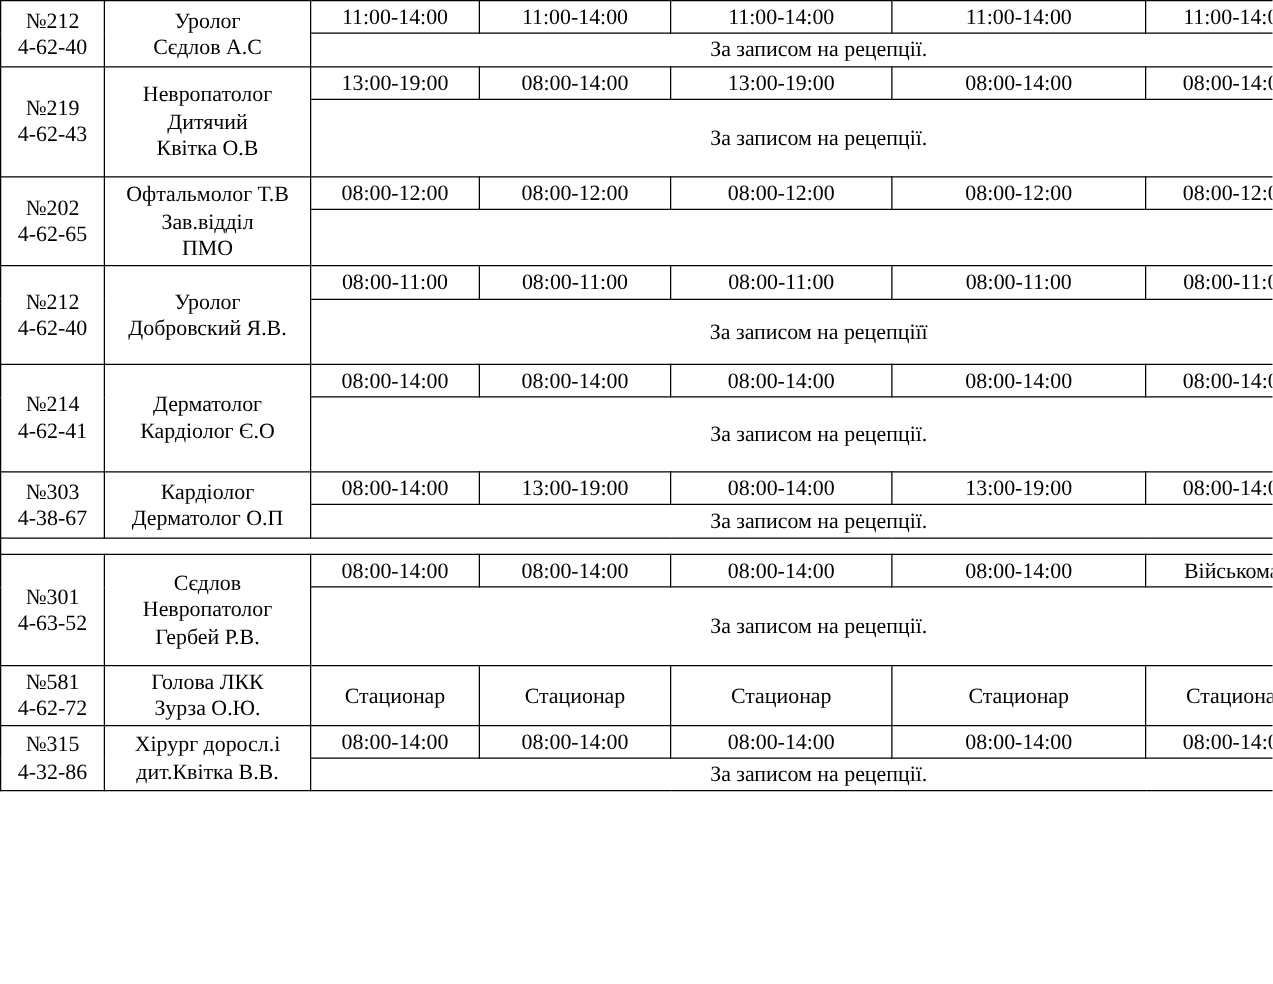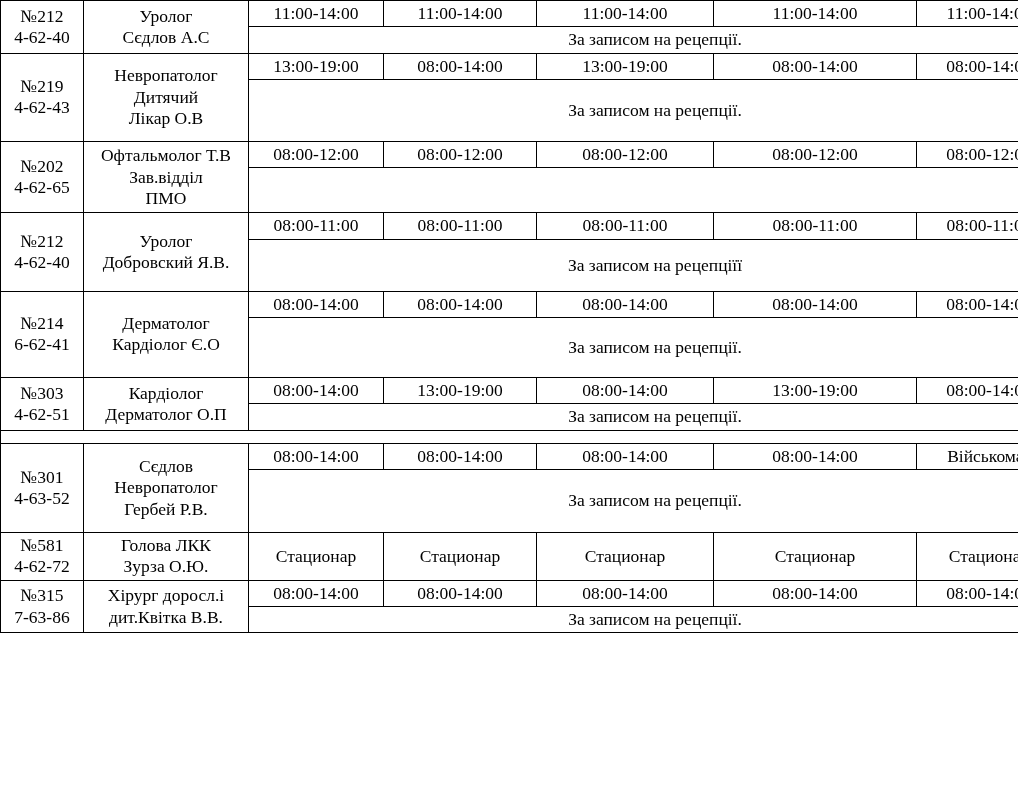--- a/index.html
+++ b/index.html
@@ -92,21 +92,21 @@
         <td class="room" rowspan="2">
           <span class="cell-lines">
             <span>№219</span>
             <span>4-62-43</span>
           </span>
         </td>
         <td class="doctor" rowspan="2">
           <span class="cell-lines">
             <span>Невропатолог</span>
             <span>Дитячий</span>
-            <span>Лікар О.В</span>
+            <span>Квітка О.В</span>
           </span>
         </td>
         <td class="slot" style="width:128px">13:00-19:00</td>
         <td class="slot" style="width:146px">08:00-14:00</td>
         <td class="slot" style="width:170px">13:00-19:00</td>
         <td class="slot" style="width:196px">08:00-14:00</td>
         <td class="slot" style="width:138px">08:00-14:00</td>
       </tr>
       <tr>
         <td class="note" colspan="5" style="height:57px">За записом на рецепції.</td>
@@ -156,21 +156,21 @@
         <td class="slot" style="width:138px">08:00-11:00</td>
       </tr>
       <tr>
         <td class="note" colspan="5" style="height:47px">За записом на рецепціїї</td>
       </tr>
 
       <tr>
         <td class="room" rowspan="2">
           <span class="cell-lines">
             <span>№214</span>
-            <span>6-62-41</span>
+            <span>4-62-41</span>
           </span>
         </td>
         <td class="doctor" rowspan="2">
           <span class="cell-lines">
             <span>Дерматолог</span>
             <span>Кардіолог Є.О</span>
           </span>
         </td>
         <td class="slot" style="width:128px">08:00-14:00</td>
         <td class="slot" style="width:146px">08:00-14:00</td>
@@ -179,21 +179,21 @@
         <td class="slot" style="width:138px">08:00-14:00</td>
       </tr>
       <tr>
         <td class="note" colspan="5" style="height:55px">За записом на рецепції.</td>
       </tr>
 
       <tr>
         <td class="room" rowspan="2">
           <span class="cell-lines">
             <span>№303</span>
-            <span>4-62-51</span>
+            <span>4-38-67</span>
           </span>
         </td>
         <td class="doctor" rowspan="2">
           <span class="cell-lines">
             <span>Кардіолог</span>
             <span>Дерматолог О.П</span>
           </span>
         </td>
         <td class="slot" style="width:128px">08:00-14:00</td>
         <td class="slot" style="width:146px">13:00-19:00</td>
@@ -250,21 +250,21 @@
         <td class="slot" style="width:182px">Стационар</td>
         <td class="slot" style="width:110px">Стационар</td>
         <td class="slot" style="width:228px">Стационар</td>
         <td class="slot" style="width:136px">Стационар</td>
       </tr>
 
       <tr>
         <td class="room" rowspan="2">
           <span class="cell-lines">
             <span>№315</span>
-            <span>7-63-86</span>
+            <span>4-32-86</span>
           </span>
         </td>
         <td class="doctor" rowspan="2">
           <span class="cell-lines">
             <span>Хірург доросл.і</span>
             <span>дит.Квітка В.В.</span>
           </span>
         </td>
         <td class="slot" style="width:108px">08:00-14:00</td>
         <td class="slot" style="width:182px">08:00-14:00</td>

